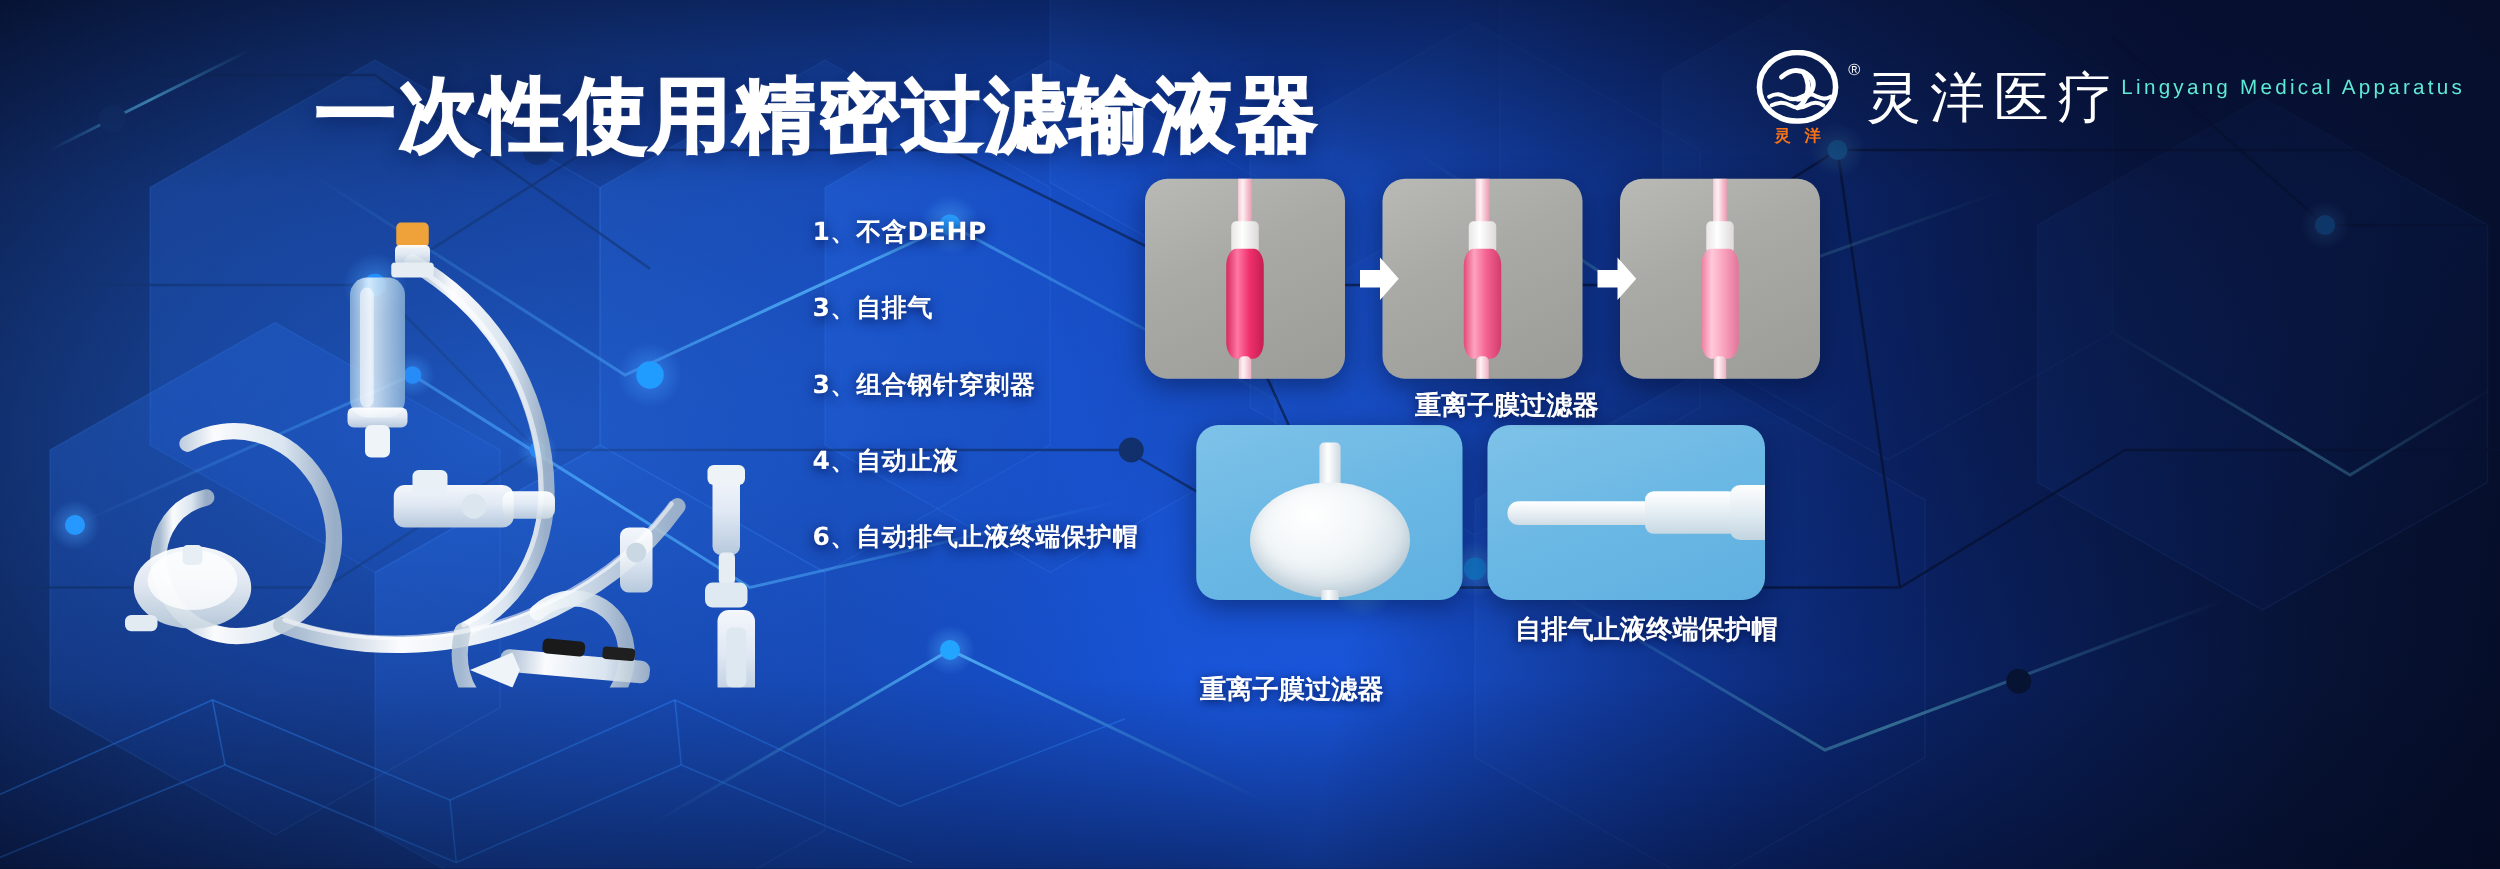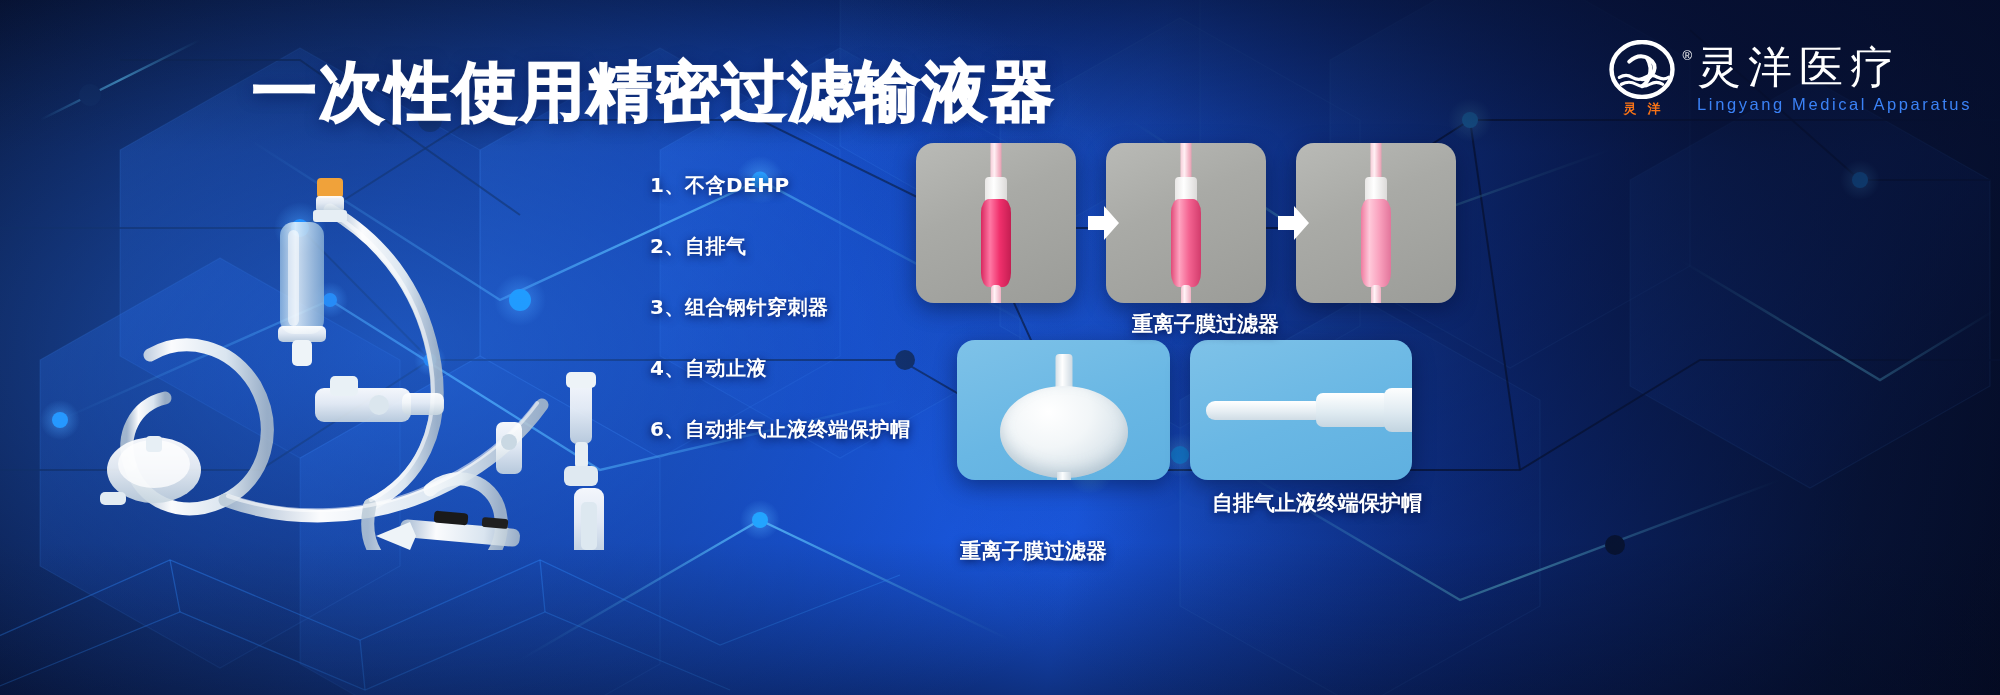--- a/index.html
+++ b/index.html
@@ -26,24 +26,24 @@
     font-size:65px;font-weight:700;color:#ffffff;letter-spacing:2px;
     text-shadow:0 3px 16px rgba(0,20,80,.75),0 0 2px rgba(255,255,255,.5);
     white-space:nowrap;-webkit-text-stroke:1.6px #fff;}
 
   
   #logo{position:absolute;right:28px;top:40px;z-index:13;display:flex;align-items:center;gap:16px;}
   .emblem{position:relative;width:78px;height:78px;display:flex;flex-direction:column;align-items:center;}
   .emblem .reg{position:absolute;right:-11px;top:8px;color:#fff;font-size:13px;}
   .emblem-cn{color:#f97316;font-size:13px;letter-spacing:11px;margin-top:1px;text-indent:11px;
     font-family:"DejaVu Sans",sans-serif;font-weight:600;}
-  .brand{display:flex;flex-direction:column;justify-content:center;}
+  .brand{display:flex;flex-direction:row;justify-content:center;}
   .brand-cn{font-family:"DejaVu Serif","Liberation Serif",serif;font-weight:400;
     font-size:44px;color:#fff;letter-spacing:7px;line-height:1.05;}
-  .brand-en{font-family:"Liberation Sans",sans-serif;font-size:16.5px;color:#3b82f6;
+  .brand-en{font-family:"Liberation Sans",sans-serif;font-size:16.5px;color:#5eead4;
     letter-spacing:2.6px;margin-top:5px;white-space:nowrap;}
 
   
   #features{position:absolute;left:650px;top:172px;z-index:12;}
   .feat{font-family:"DejaVu Sans","Liberation Sans",sans-serif;
     font-size:20px;font-weight:700;color:#fff;margin-bottom:34px;white-space:nowrap;
     text-shadow:0 2px 9px rgba(0,15,70,.85);letter-spacing:.5px;}
   .feat:last-child{margin-bottom:0;}
 
   
@@ -288,21 +288,21 @@
         <rect x="370" y="374" width="120" height="18" rx="7" fill="url(#tbh)" transform="rotate(5 430 383)"></rect>
         <rect x="404" y="362" width="34" height="12" rx="4" fill="#1a1a1a" transform="rotate(5 421 368)"></rect>
         <rect x="452" y="368" width="26" height="10" rx="3" fill="#1f1f1f" transform="rotate(5 465 373)"></rect>
         <path d="M346 386 l34 -14 l6 14 l-6 14 z" fill="#eef4f8"></path>
       </g>
     </svg>
   </div>
 
   <div id="features">
     <div class="feat">1、不含DEHP</div>
-    <div class="feat">2、自排气</div>
+    <div class="feat">3、自排气</div>
     <div class="feat">3、组合钢针穿刺器</div>
     <div class="feat">4、自动止液</div>
     <div class="feat">6、自动排气止液终端保护帽</div>
   </div>
 
   <div class="panel gray" style="left:916px;top:143px;width:160px;height:160px;">
     <div class="tube" style="top:-4px;height:160px;width:40px;">
       <div class="stem-top"></div>
         <div class="cap-piece"></div>
       <div class="chamber" style="background:linear-gradient(90deg,#d8285f,#ff78a4 30%,#f0306c 62%,#c41e52);"></div>

